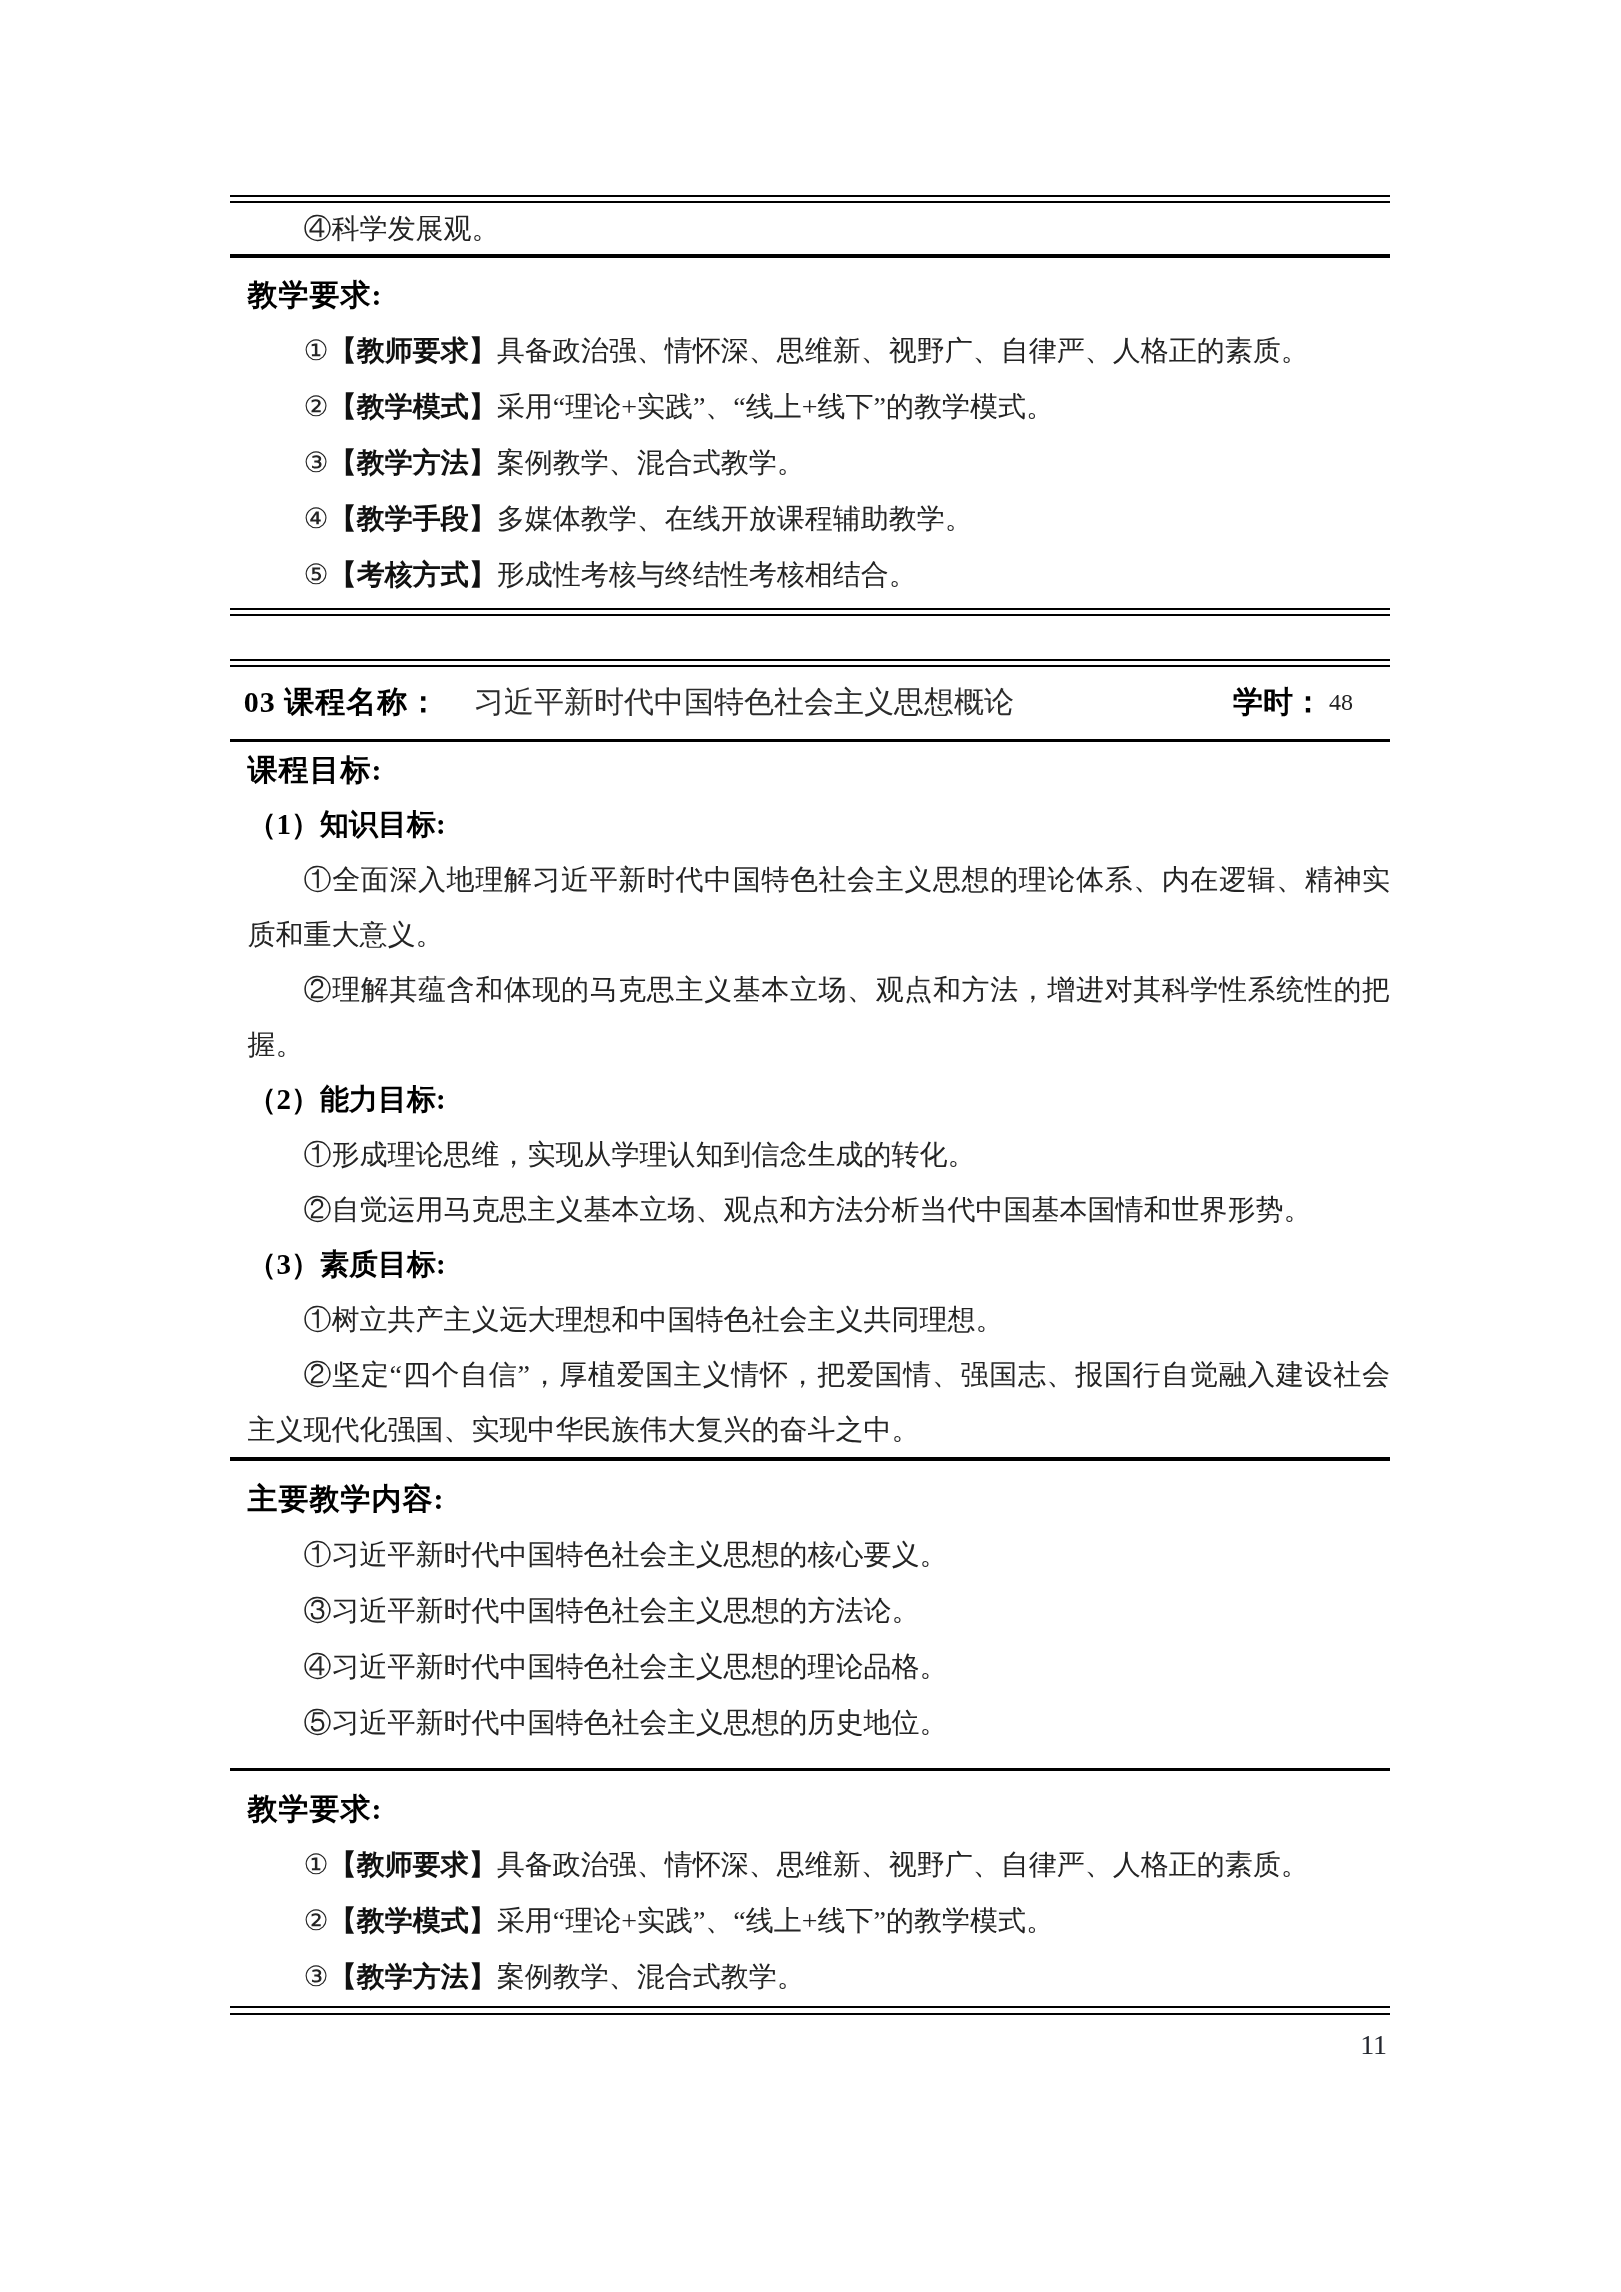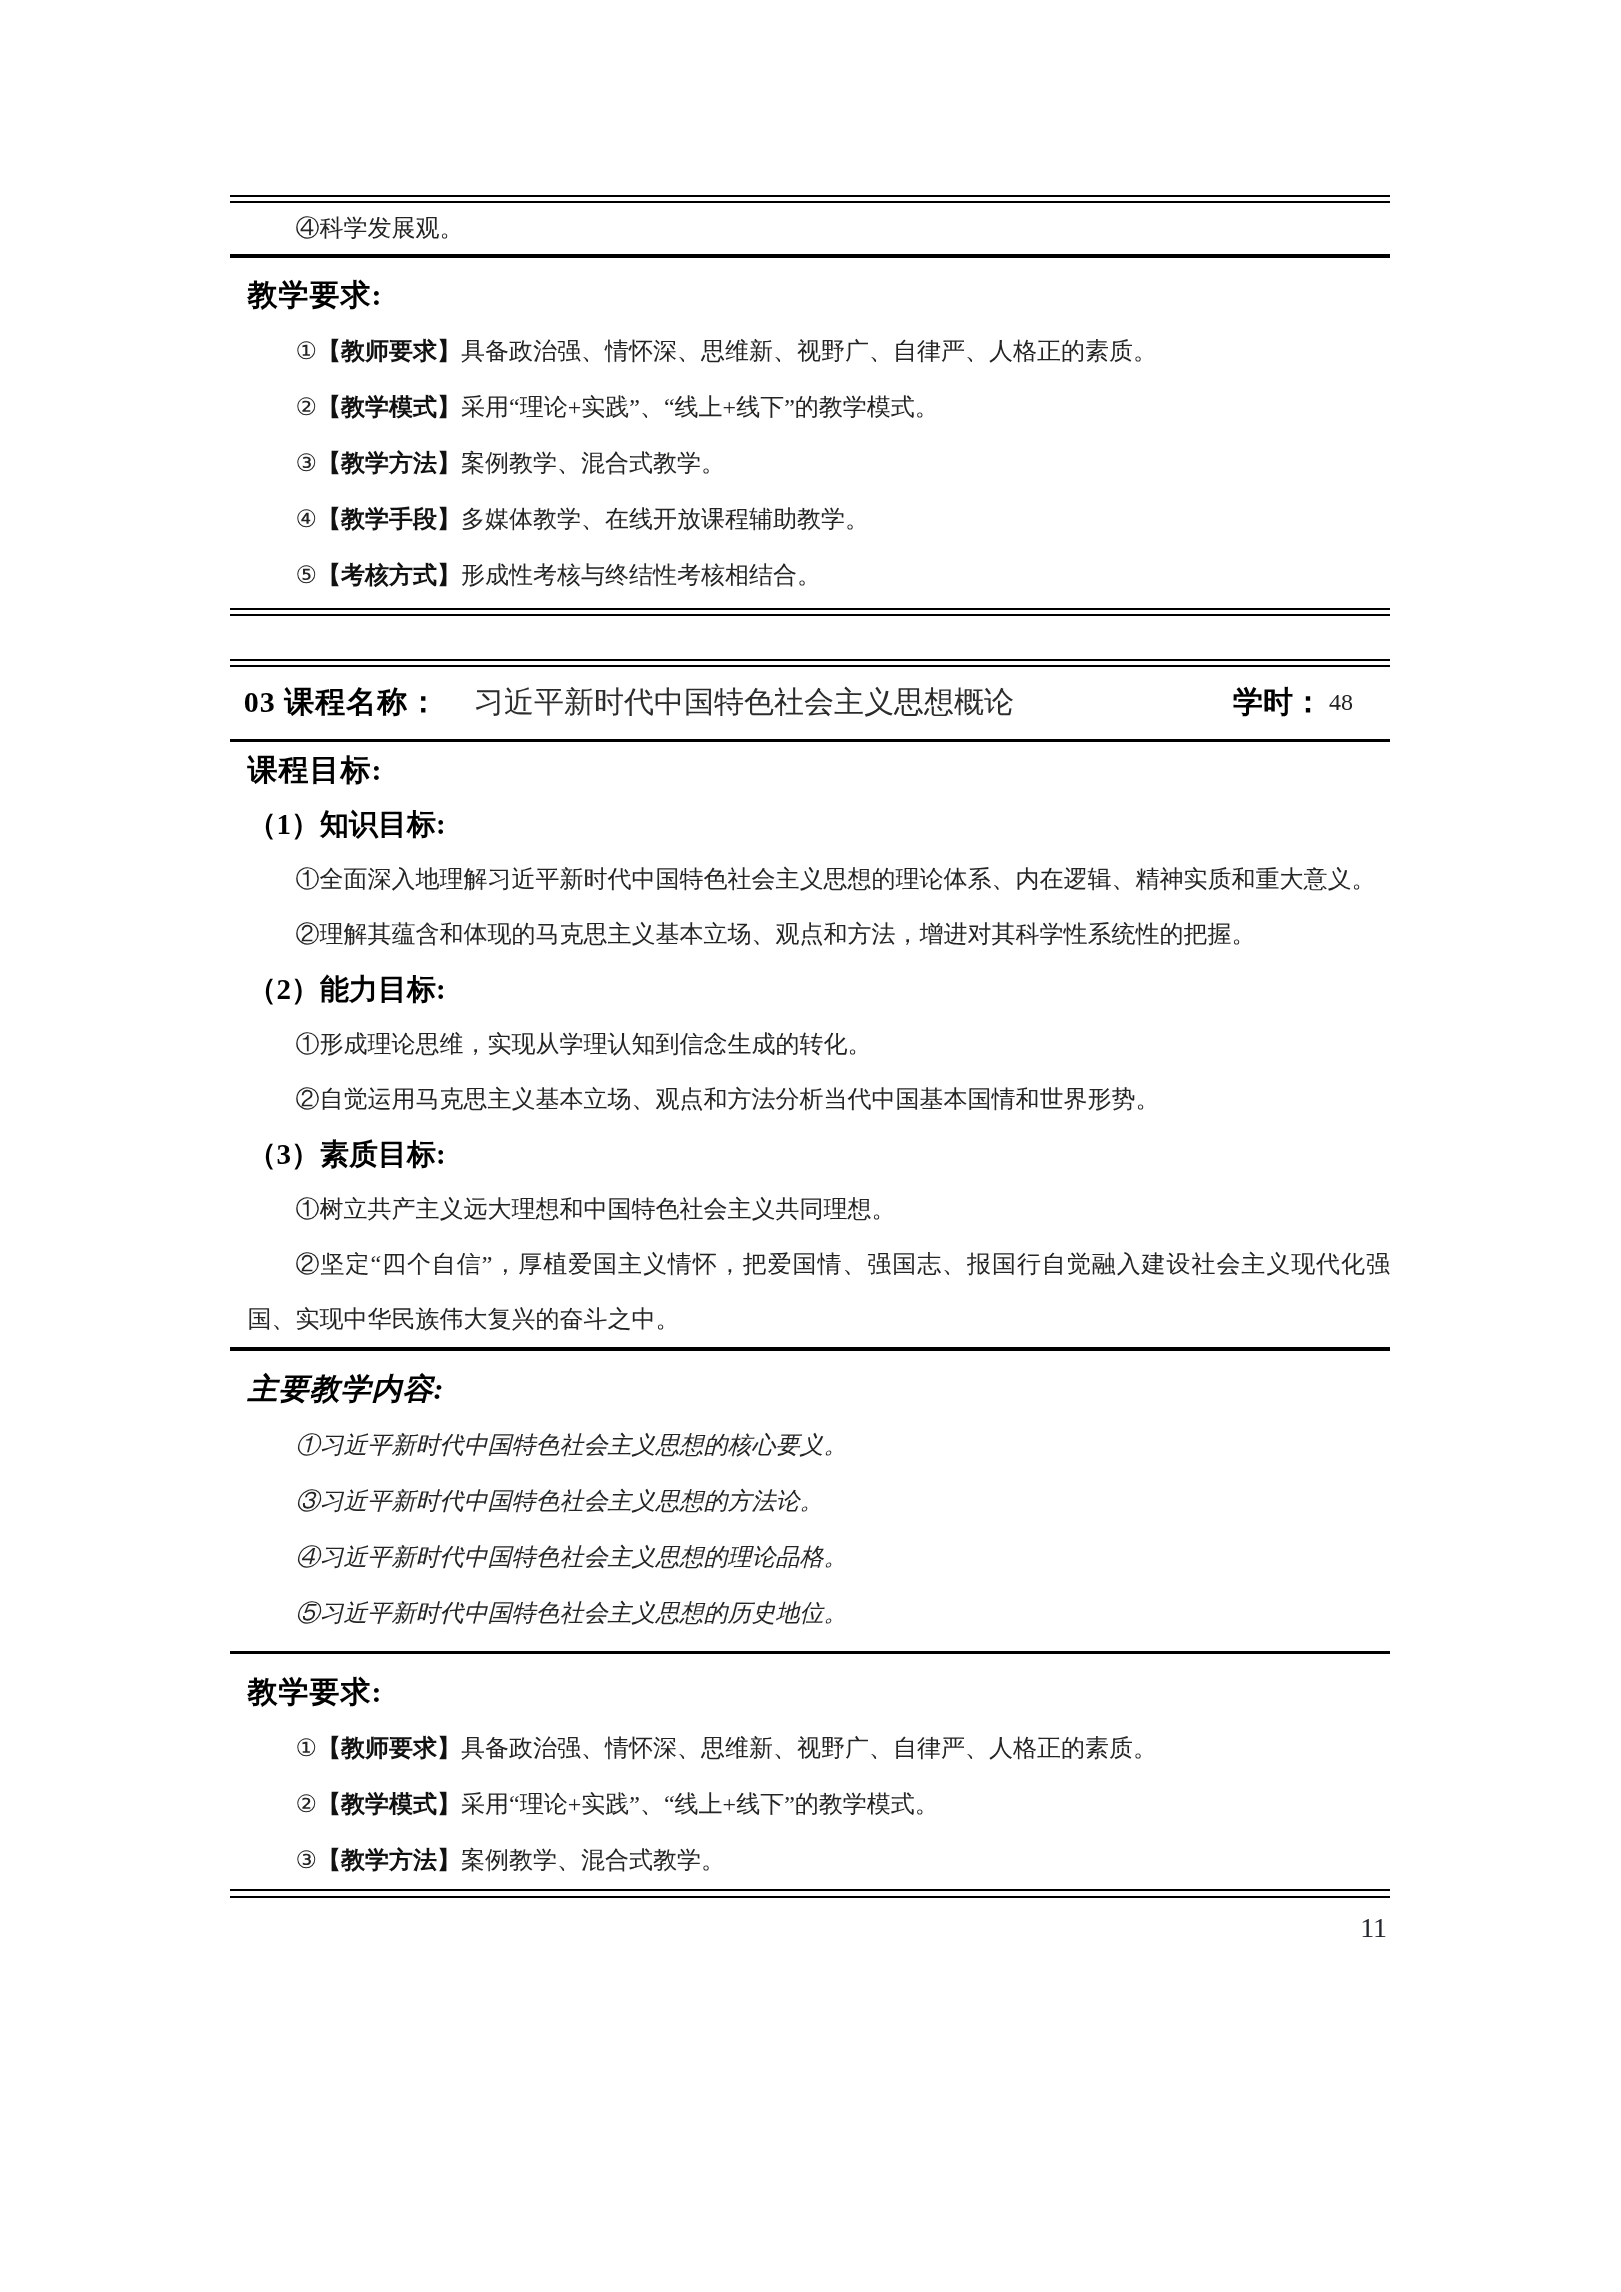--- a/index.html
+++ b/index.html
@@ -30,21 +30,21 @@
     box-sizing: border-box;
     border-top: 2.9px solid #000;
     border-bottom: 2px solid #000;
   }
   .hline4 { height: 3.9px; background: #000; }
   .hline3 { height: 2.9px; background: #000; }
   .gap45  { height: 43px; }
 
   
   .row { padding-left: 17.6px; padding-right: 0; }
-  p { margin: 0; font-size: 24px; letter-spacing: 0; }
+  p { margin: 0; font-size: 28px; letter-spacing: 0; }
   .body  { text-align: justify; color: #242424; }
   .indent { text-indent: 2em; }
   .label {
     font-weight: bold;
     font-size: 30px;
     color: #000;
     letter-spacing: 1px;
   }
   .group-heading {
     font-weight: bold;
@@ -65,21 +65,21 @@
     font-size: 30px;
     gap: 27px;
   }
   .header-label { font-weight: bold; color: #000; letter-spacing: 1px; white-space: pre; }
   .course-name { margin-left: 7.8px; color: #2c2c2c; }
   .hours { margin-left: auto; margin-right: 37px; display: flex; align-items: center; }
   .hours-label { font-weight: bold; color: #000; }
   .hours-value { margin-left: 5.9px; font-size: 24px; color: #222; }
 
   .objectives p { line-height: 55px; }
-  .rowB3 { padding-top: 9.8px; padding-bottom: 10px; font-style: italic; }
+  .rowB3 { padding-top: 9.8px; padding-bottom: 17px; }
   .rowB3 p { line-height: 56px; }
   .rowB4 { padding-top: 9.8px; padding-bottom: 1px; }
   .rowB4 p { line-height: 56px; }
 
   .page-number {
     margin-top: 13.7px;
     text-align: right;
     padding-right: 2.9px;
     font-size: 28px;
     color: #23262e;

